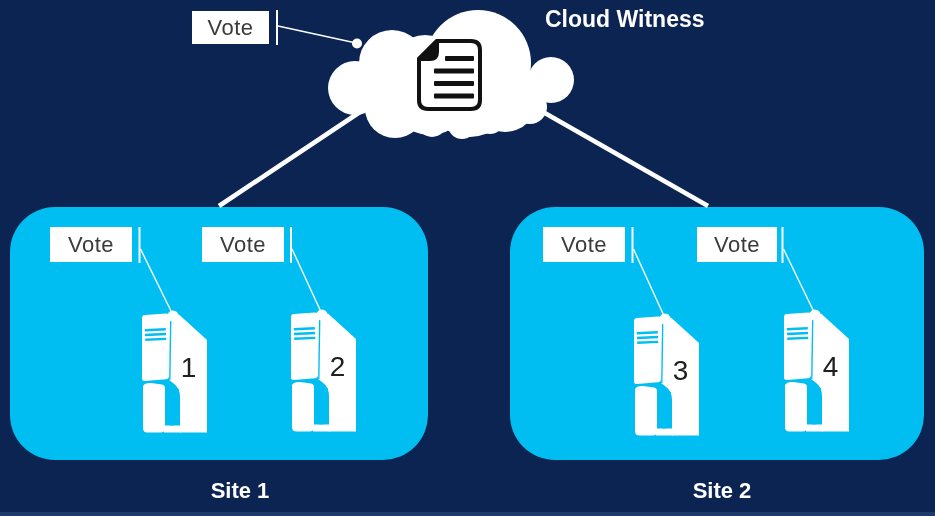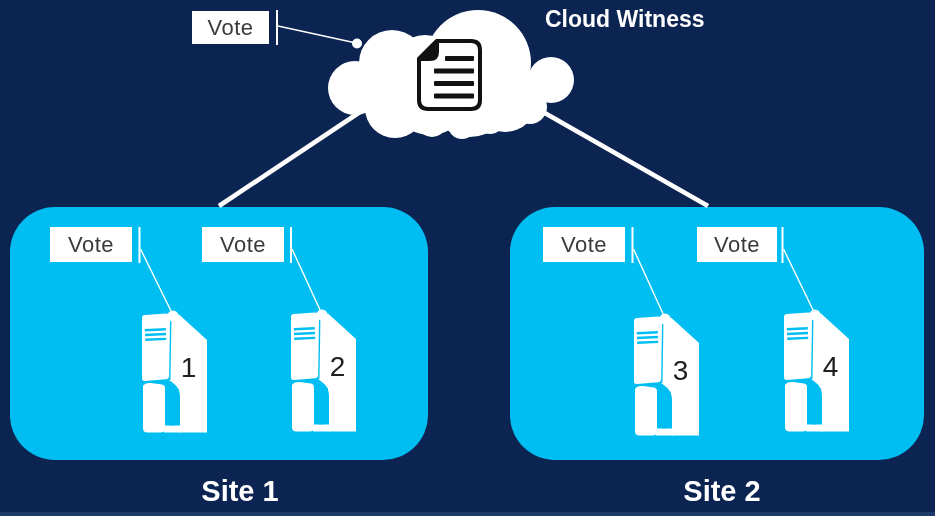--- a/index.html
+++ b/index.html
@@ -19,21 +19,21 @@
   .v1{left:50px;top:227px;width:82px;height:35px;}
   .v2{left:202px;top:227px;width:82px;height:35px;}
   .v3{left:543px;top:227px;width:82px;height:35px;}
   .v4{left:697px;top:227px;width:80px;height:35px;}
   .title{
     left:535px;top:5px;width:220px;height:28px;line-height:28px;
     color:#ffffff;font-size:23px;font-weight:700;margin-left:10px;
   }
   .site-label{
     top:477px;width:100px;height:28px;line-height:28px;text-align:center;
-    color:#ffffff;font-size:29px;font-weight:700;
+    color:#ffffff;font-size:22px;font-weight:700;
   }
   .sl1{left:190px;}
   .sl2{left:672px;}
   .bottom-strip{
     position:absolute;left:0;bottom:0;width:935px;height:4px;
     background:#1d3a69;z-index:1;
   }
 </style>
 </head>
 <body>

